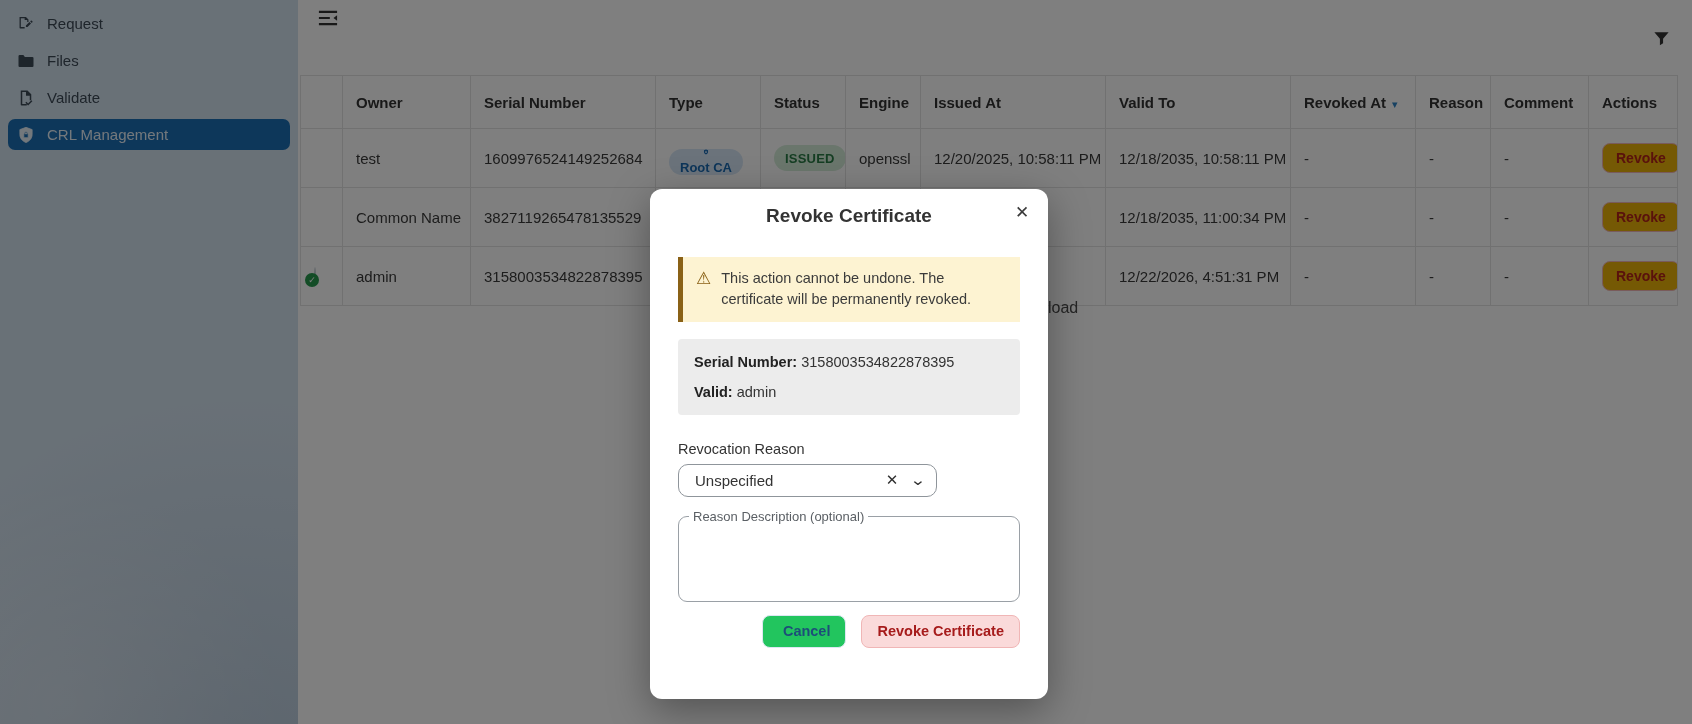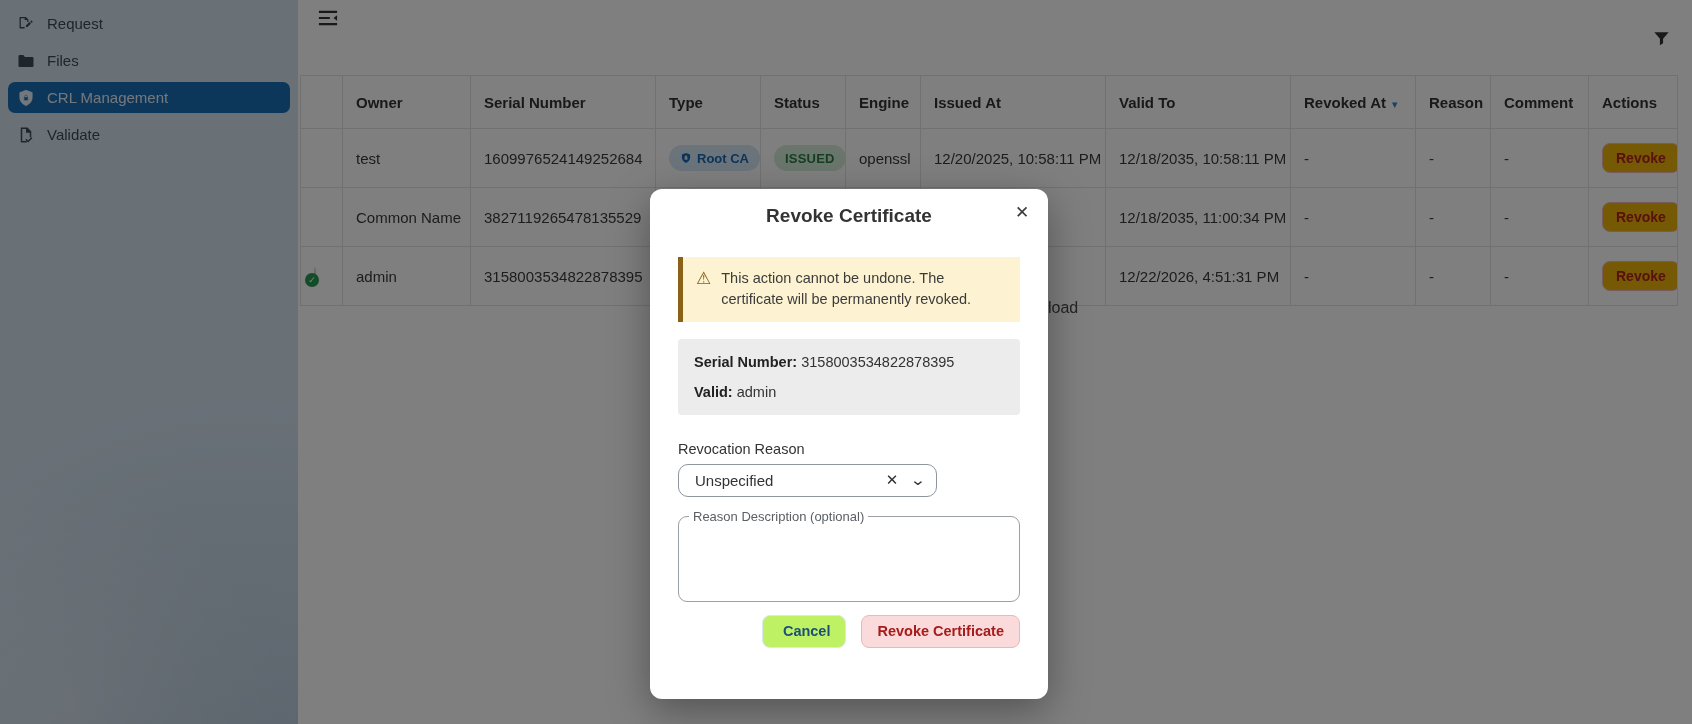--- a/index.html
+++ b/index.html
@@ -35,21 +35,21 @@
   .cert-table td { height:59px; color:#3a3a3a;margin-left:8px; }
   .col-sel{width:42px;} .col-owner{width:128px;} .col-serial{width:185px;}
   .col-type{width:105px;} .col-status{width:85px;} .col-engine{width:75px;}
   .col-issued{width:185px;} .col-valid{width:185px;} .col-revoked{width:125px;}
   .col-reason{width:75px;} .col-comment{width:98px;} .col-actions{width:89px;}
   .sort-caret { color:#2f83c5; font-size:11px; margin-left:6px; }
   .cell-right { text-align:right; }
 
   .badge { display:inline-flex; align-items:center; gap:5px; height:26px; padding:0 11px;
     border-radius:13px; font-size:13px; font-weight:bold; }
-  .badge-type { background:#d7e7f7; color:#1a6ab3; }
+  .badge-type { background:#d7e7f7; color:#1a6ab3;flex-direction:column; }
   .badge-type svg { width:12px; height:12px; }
   .badge-status { background:#d5ecd9; color:#2a7d46; letter-spacing:.2px; }
 
   .btn-revoke { display:inline-block; padding:6px 13px; border-radius:8px; cursor:pointer;
     background:#eab308; border:1px solid #f2b7b7; color:#b42318; font-size:14px; font-weight:bold; }
 
   .avatar-wrap { position:relative; width:30px; height:30px; margin:0 auto; }
   .avatar { width:30px; height:30px; border-radius:50%; border:1.5px solid #c3cad1; }
   .avatar-badge { position:absolute; right:-3px; bottom:-2px; width:14px; height:14px;
     border-radius:50%; background:#27984d; color:#fff; font-size:9px; line-height:14px;
@@ -87,21 +87,21 @@
 
   .desc-fieldset { margin-top:12px; border:1px solid #9aa0a6; border-radius:9px;
     height:93px; padding:2px 8px 18px; }
   .desc-fieldset legend { font-size:13px; color:#5a5f64; padding:0 4px; margin-left:2px; }
   .desc-fieldset textarea { width:100%; height:64px; border:none; outline:none;
     resize:none; font-family:inherit; font-size:14px; background:transparent; }
 
   .modal-actions { display:flex; justify-content:flex-end; gap:15px; margin-top:13px; }
   .btn { height:33px; padding:0 15px; border-radius:8px; font-size:14.5px; font-weight:bold;
     display:flex; align-items:center; cursor:pointer; }
-  .btn-cancel { background:#bef264; color:#1d4e79; border:1px solid #dde7f2;padding-left:20px; }
+  .btn-cancel { background:#22c55e; color:#1d4e79; border:1px solid #dde7f2;padding-left:20px; }
   .btn-confirm { background:#fadada; color:#a61b1b; border:1px solid #f0b6b6; }
 
   .icon-dark path { fill:#333; }
   .nav-icon path { fill:#3d4a57; }
 </style>
 </head>
 <body>
 
 <aside class="sidebar">
   <div class="nav-item">
@@ -109,31 +109,31 @@
       <path d="M4 3h10l4 4v4h-2V8h-4V5H6v14h6v2H5a1 1 0 0 1-1-1V3zm10 13.5L19.5 11l2.5 2.5L16.5 19H14v-2.5zM20.6 9.9l2.5 2.5 1-1a1.2 1.2 0 0 0 0-1.7l-.8-.8a1.2 1.2 0 0 0-1.7 0l-1 1z" transform="scale(0.85)"></path>
     </svg>
     <span>Request</span>
   </div>
   <div class="nav-item">
     <svg class="nav-icon" viewBox="0 0 24 24">
       <path d="M2 5.5A1.5 1.5 0 0 1 3.5 4h5l2 2.5h10A1.5 1.5 0 0 1 22 8v10.5a1.5 1.5 0 0 1-1.5 1.5h-17A1.5 1.5 0 0 1 2 18.5v-13z"></path>
     </svg>
     <span>Files</span>
   </div>
+  <div class="nav-item">
+    <svg class="nav-icon" viewBox="0 0 24 24">
+      <path d="M5 2h9l5 5v8h-2V9h-5V4H7v16h6v2H6a1 1 0 0 1-1-1V2zm9.8 17.2l-2.3-2.3-1.4 1.4 3.7 3.7 5.7-5.7-1.4-1.4-4.3 4.3z"></path>
+    </svg>
+    <span>Validate</span>
+  </div>
   <div class="nav-item active">
     <svg class="nav-icon" viewBox="0 0 24 24">
       <path d="M12 1.8l8.2 3v6.4c0 5.2-3.5 9-8.2 10.9C7.3 20.2 3.8 16.4 3.8 11.2V4.8l8.2-3zm0 5.4a2.4 2.4 0 0 0-2.4 2.4v1h-.5v5h5.8v-5h-.5v-1A2.4 2.4 0 0 0 12 7.2zm0 1.5c.5 0 .9.4.9.9v1h-1.8v-1c0-.5.4-.9.9-.9z" fill-rule="evenodd"></path>
     </svg>
     <span>CRL Management</span>
-  </div>
-  <div class="nav-item">
-    <svg class="nav-icon" viewBox="0 0 24 24">
-      <path d="M5 2h9l5 5v8h-2V9h-5V4H7v16h6v2H6a1 1 0 0 1-1-1V2zm9.8 17.2l-2.3-2.3-1.4 1.4 3.7 3.7 5.7-5.7-1.4-1.4-4.3 4.3z"></path>
-    </svg>
-    <span>Validate</span>
   </div>
 </aside>
 
 <div class="main">
 
   <div class="collapse-btn">
     <svg class="icon-dark" width="22" height="20" viewBox="0 0 24 22">
       <path d="M2 3h20v2.4H2V3zm0 6.8h12v2.4H2V9.8zm0 6.8h20V19H2v-2.4zM22 8l-4 3 4 3V8z"></path>
     </svg>
   </div>

